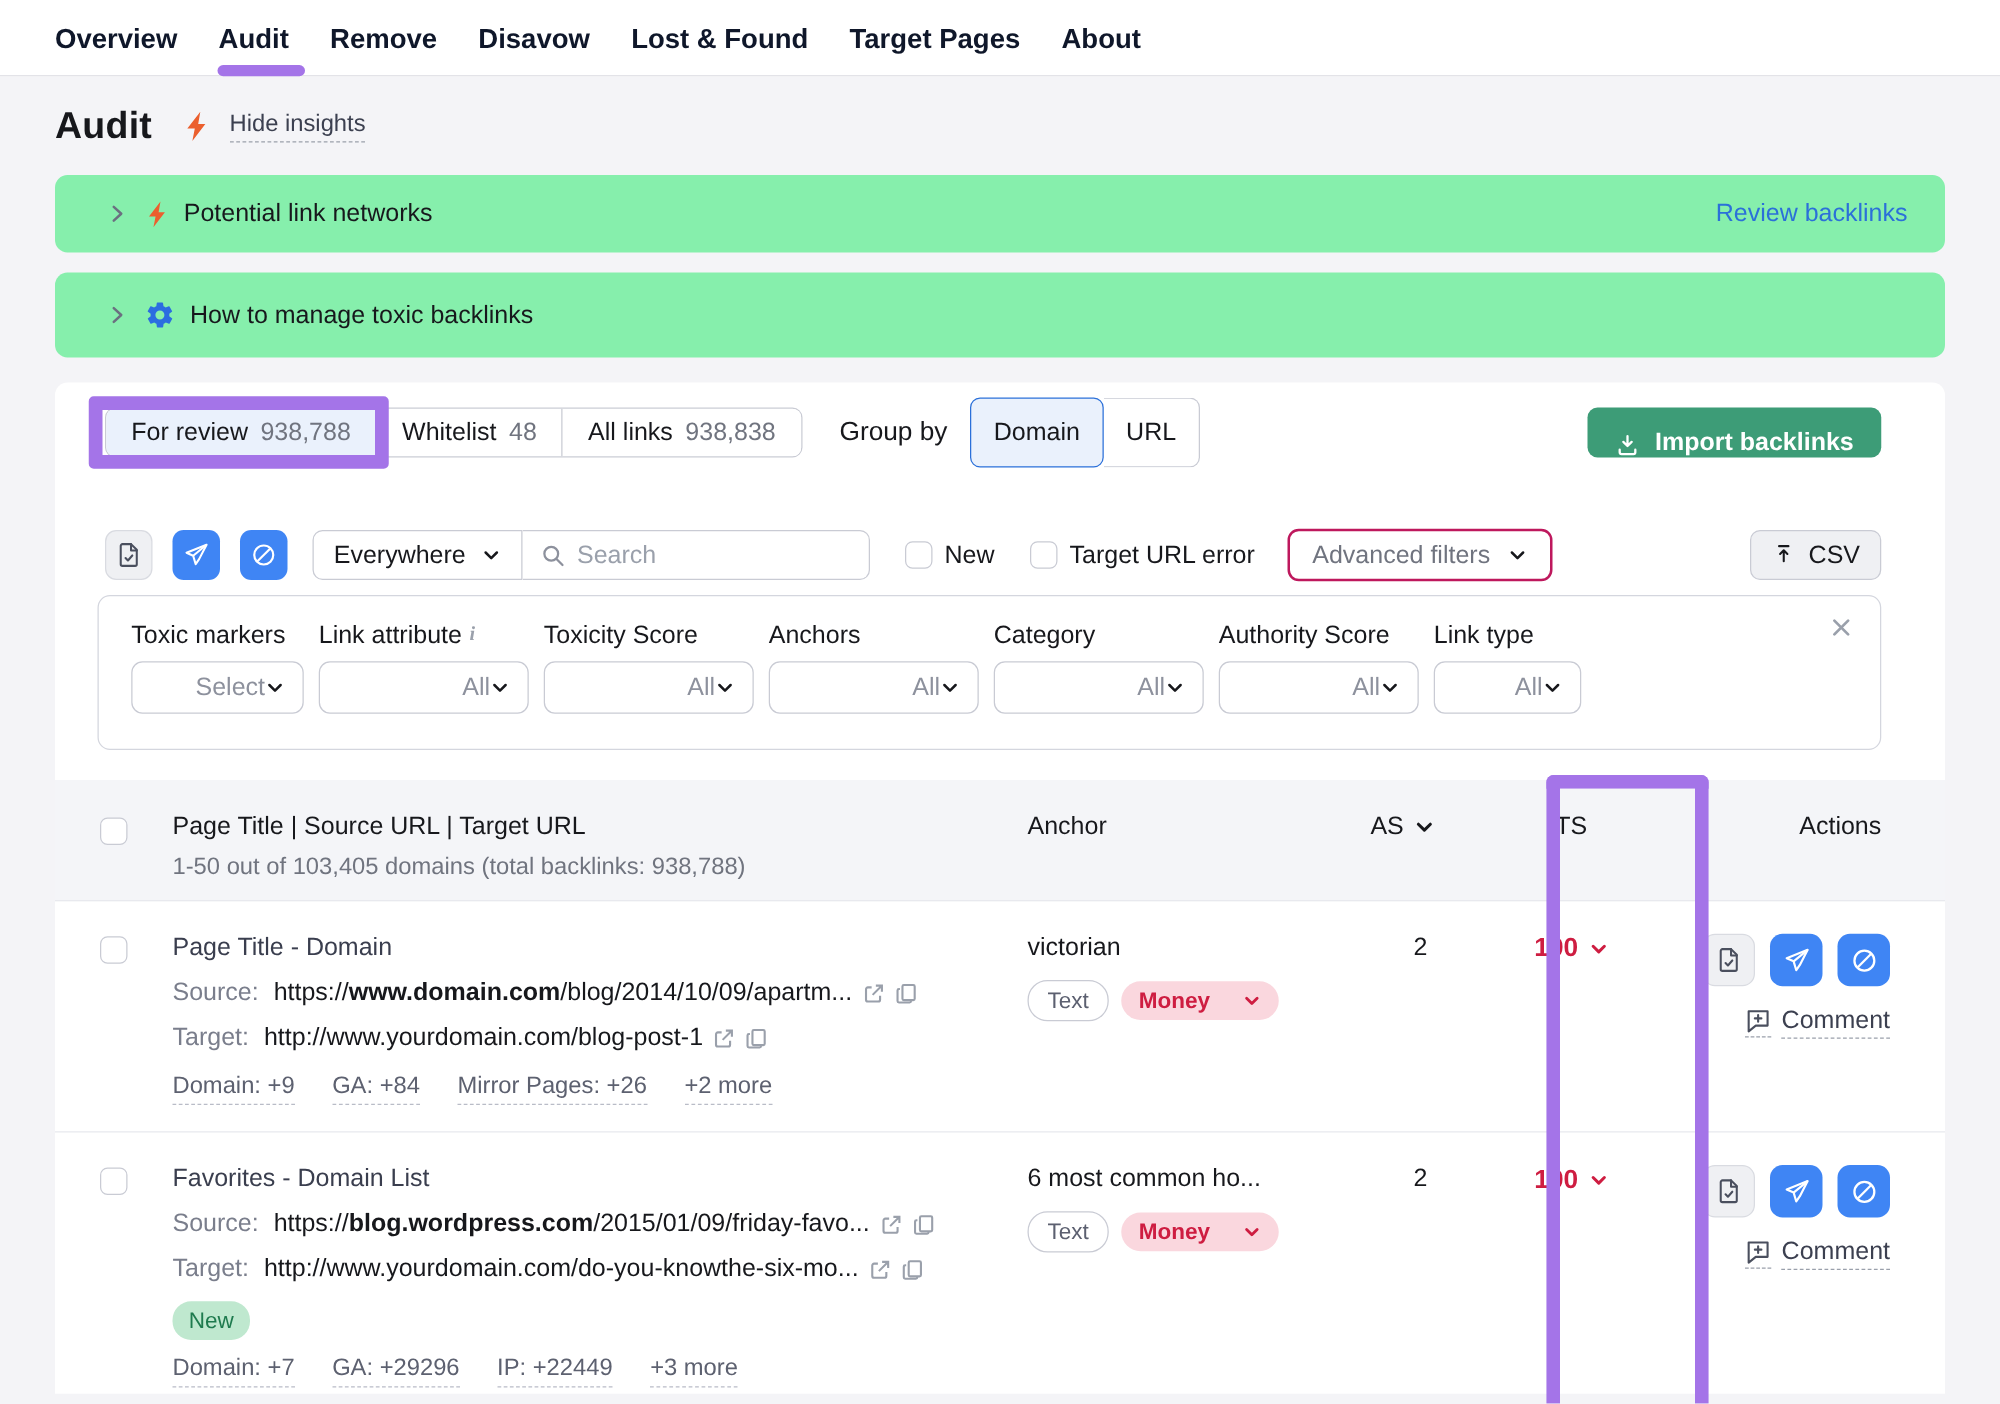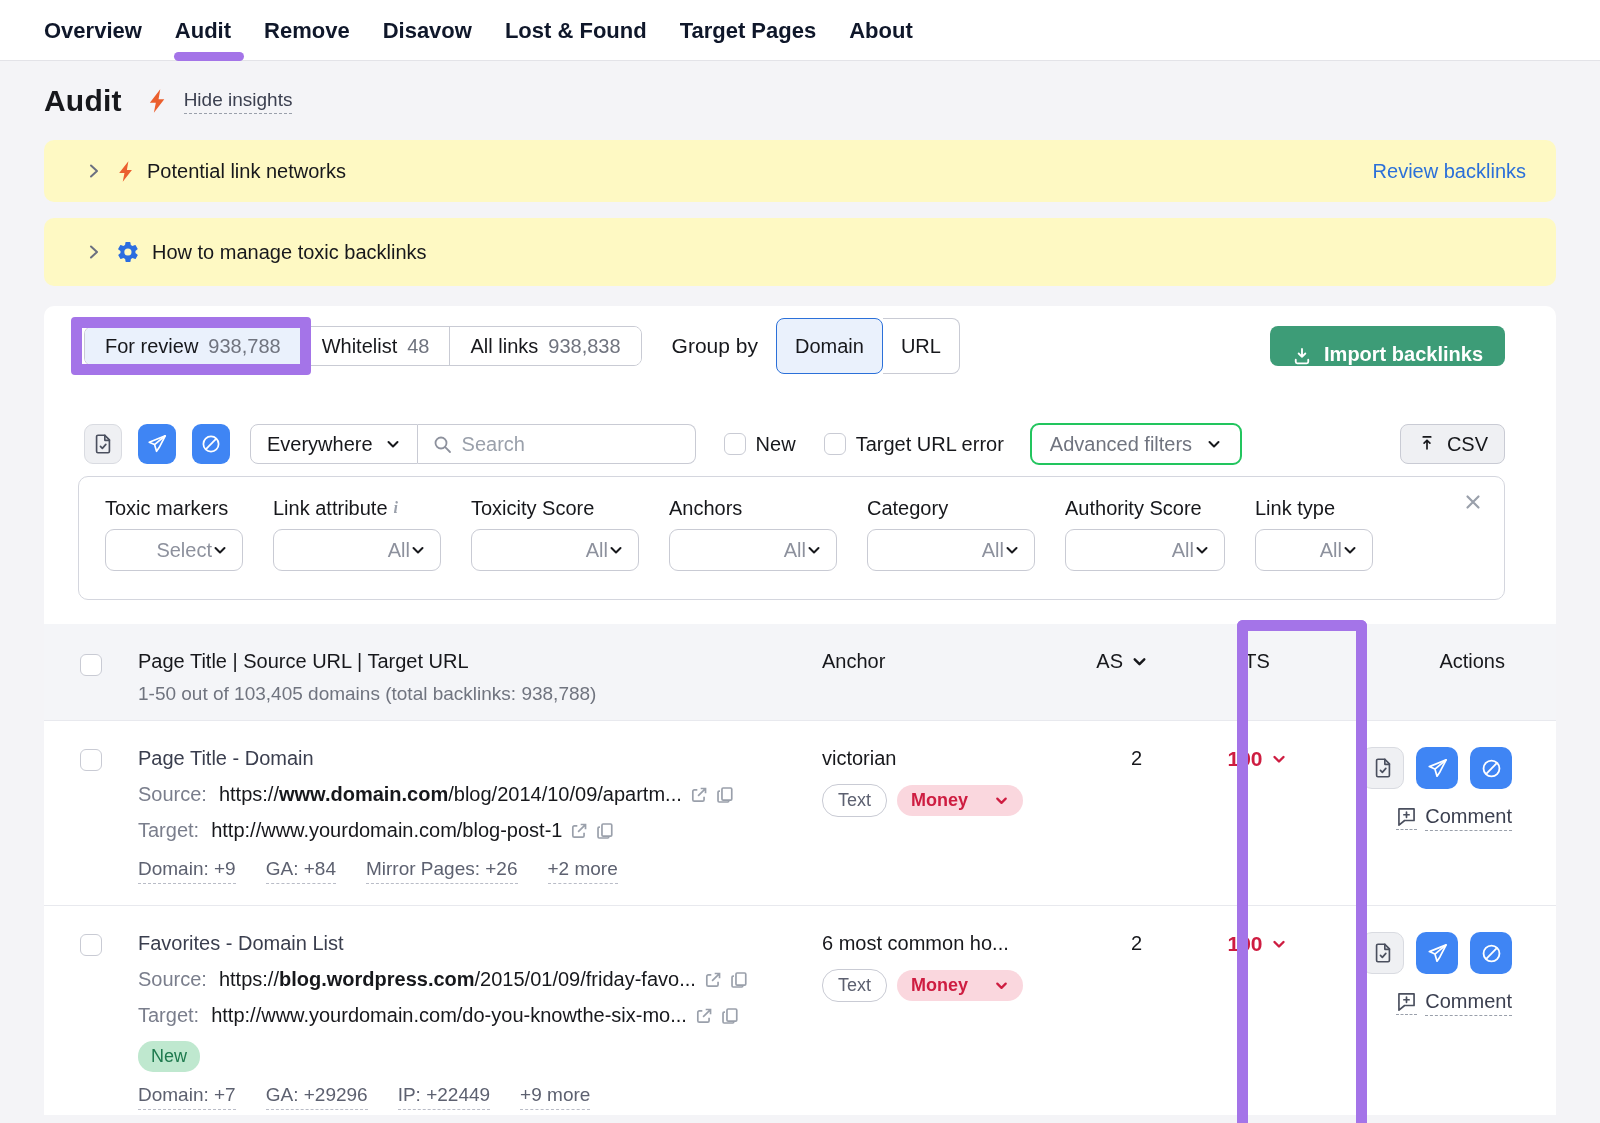--- a/index.html
+++ b/index.html
@@ -10,21 +10,21 @@
   .topnav { position:absolute; top:0; left:0; width:1600px; height:61px; background:#fff; border-bottom:1px solid #e3e3e8; display:flex; align-items:center; gap:33px; padding-left:44px; }
   .topnav .nav-item { font-size:22px; font-weight:700; color:#0f172a; cursor:pointer; position:relative; line-height:61px; }
   .nav-underline { position:absolute; left:174px; top:52px; width:70px; height:9px; background:#a474e8; border-radius:5px; }
 
   
   .page-head { position:absolute; left:44px; top:84px; display:flex; align-items:center; gap:12px; }
   .page-head h1 { font-size:30px; font-weight:800; letter-spacing:.2px; }
   .hide-insights { font-size:19px; color:#3c4050; border-bottom:1.5px dashed #9aa0ab; padding-bottom:2px; cursor:pointer; margin-left:4px; }
 
   
-  .icard { position:absolute; left:44px; width:1512px; background:#fef9c3; border-radius:10px; display:flex; align-items:center; padding:0 30px 0 42px; }
+  .icard { position:absolute; left:44px; width:1512px; background:#86efac; border-radius:10px; display:flex; align-items:center; padding:0 30px 0 42px; }
   .icard1 { top:140px; height:62px; }
   .icard2 { top:218px; height:68px; }
   .icard .label { font-size:20px; font-weight:500; color:#17181c; margin-left:12px; }
   .icard .spacer { flex:1; }
   .review-link { font-size:20px; font-weight:500; color:#2b70d9; cursor:pointer; }
   .chev-right { width:16px; height:16px; margin-right:14px; flex:none; }
 
   
   .main-card { position:absolute; left:44px; top:306px; width:1512px; height:809px; background:#fff; border-radius:10px 10px 0 0; }
 
@@ -48,25 +48,25 @@
   .tb-gray { background:#eff0f3; border:1px solid #d9dbe1; }
   .tb-blue { background:#3f85f4; border:none; }
   .tb-btn + .tb-btn { margin-left:16px; }
   .scope { margin-left:20px; height:40px; border:1px solid #c9cbd4; border-radius:8px 0 0 8px; display:flex; align-items:center; gap:12px; padding:0 16px; font-size:20px; cursor:pointer; }
   .searchbox { height:40px; width:278px; border:1px solid #c9cbd4; border-left:none; border-radius:0 8px 8px 0; display:flex; align-items:center; gap:10px; padding:0 14px; }
   .searchbox input { border:none; outline:none; font-size:20px; width:200px; font-family:inherit; color:#17181c; }
   .searchbox input::placeholder { color:#9aa0ab; }
   .cb-group { display:flex; align-items:center; gap:10px; margin-left:28px; cursor:pointer; }
   .cb { width:22px; height:22px; border:1.5px solid #c9cbd4; border-radius:6px; background:#fff; flex:none; }
   .cb-group span { font-size:20px; }
-  .adv-btn { margin-left:26px; height:42px; border:2px solid #22c55e; background:#fff; border-radius:9px; display:flex; align-items:center; gap:14px; padding:0 18px; font-size:20px; color:#70747f; cursor:pointer; font-family:inherit; }
+  .adv-btn { margin-left:26px; height:42px; border:2px solid #be185d; background:#fff; border-radius:9px; display:flex; align-items:center; gap:14px; padding:0 18px; font-size:20px; color:#70747f; cursor:pointer; font-family:inherit; }
   .csv-btn { margin-left:auto; height:40px; background:#eff0f3; border:1px solid #c9cbd4; border-radius:8px; display:flex; align-items:center; gap:10px; padding:0 16px; font-size:20px; color:#17181c; cursor:pointer; font-family:inherit; }
 
   
-  .fpanel { position:relative; margin:12px 51px 0 34px; border:1px solid #d4d6de; border-radius:10px; height:124px; padding:18px 24px 0 26px; display:flex; gap:30px; }
+  .fpanel { position:relative; margin:12px 51px 0 34px; border:1px solid #d4d6de; border-radius:10px; height:124px; padding:18px 24px 0 26px; display:flex; gap:12px; }
   .fgroup .flabel { font-size:20px; color:#17181c; display:flex; align-items:center; gap:6px; height:26px; }
   .fselect { margin-top:8px; height:42px; border:1px solid #c9cbd4; border-radius:9px; display:flex; align-items:center; justify-content:flex-end; padding:0 14px; font-size:20px; color:#8d919d; cursor:pointer; }
   .fpanel .close-x { position:absolute; right:22px; top:16px; cursor:pointer; }
 
   
   .tgrid { display:grid; grid-template-columns:58px 684px 250px 80px 210px 1fr; padding:0 51px 0 36px; align-items:start; }
   .thead { margin-top:24px; background:#f4f5f8; height:97px; border-bottom:1px solid #e8e9ee; padding-top:26px; }
   .thead .tcol-title { font-size:20px; color:#17181c; }
   .thead .tcol-sub { font-size:19px; color:#70747f; margin-top:10px; }
   .th-label { font-size:20px; color:#17181c; }
@@ -495,21 +495,21 @@
                 <rect x="5.3" y="1.8" width="8.7" height="10.7" rx="1"></rect>
                 <path d="M3.5 4.6h-.7a1 1 0 0 0-1 1v7.6a1 1 0 0 0 1 1h7.6a1 1 0 0 0 1-1v-.7"></path>
               </svg>
             </span>
         </div>
         <div><span class="badge-new">New</span></div>
         <div class="markers" style="margin-top:12px;">
           <span class="marker">Domain: +7</span>
           <span class="marker">GA: +29296</span>
           <span class="marker">IP: +22449</span>
-          <span class="marker">+9 more</span>
+          <span class="marker">+3 more</span>
         </div>
       </div>
       <div>
         <div class="anchor-txt">6 most common ho...</div>
         <div class="anchor-badges">
           <span class="pill-text">Text</span>
           <span class="pill-money">
             <span>Money</span>
             <svg width="15" height="15" viewBox="0 0 16 16">
                 <path d="M3.5 6l4.5 4.5L12.5 6" fill="none" stroke="#ce1d41" stroke-width="2.4" stroke-linecap="round" stroke-linejoin="round"></path>

